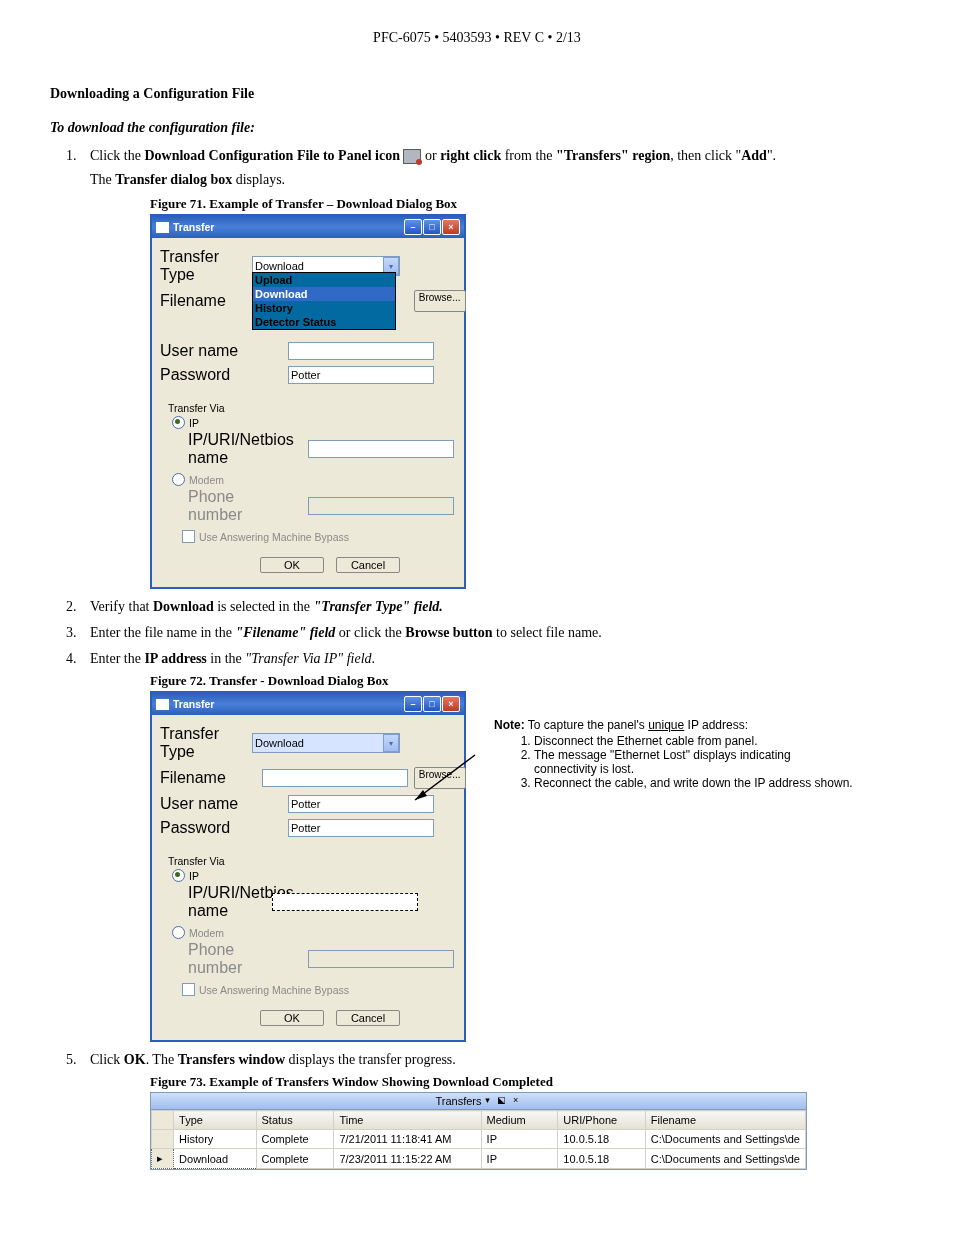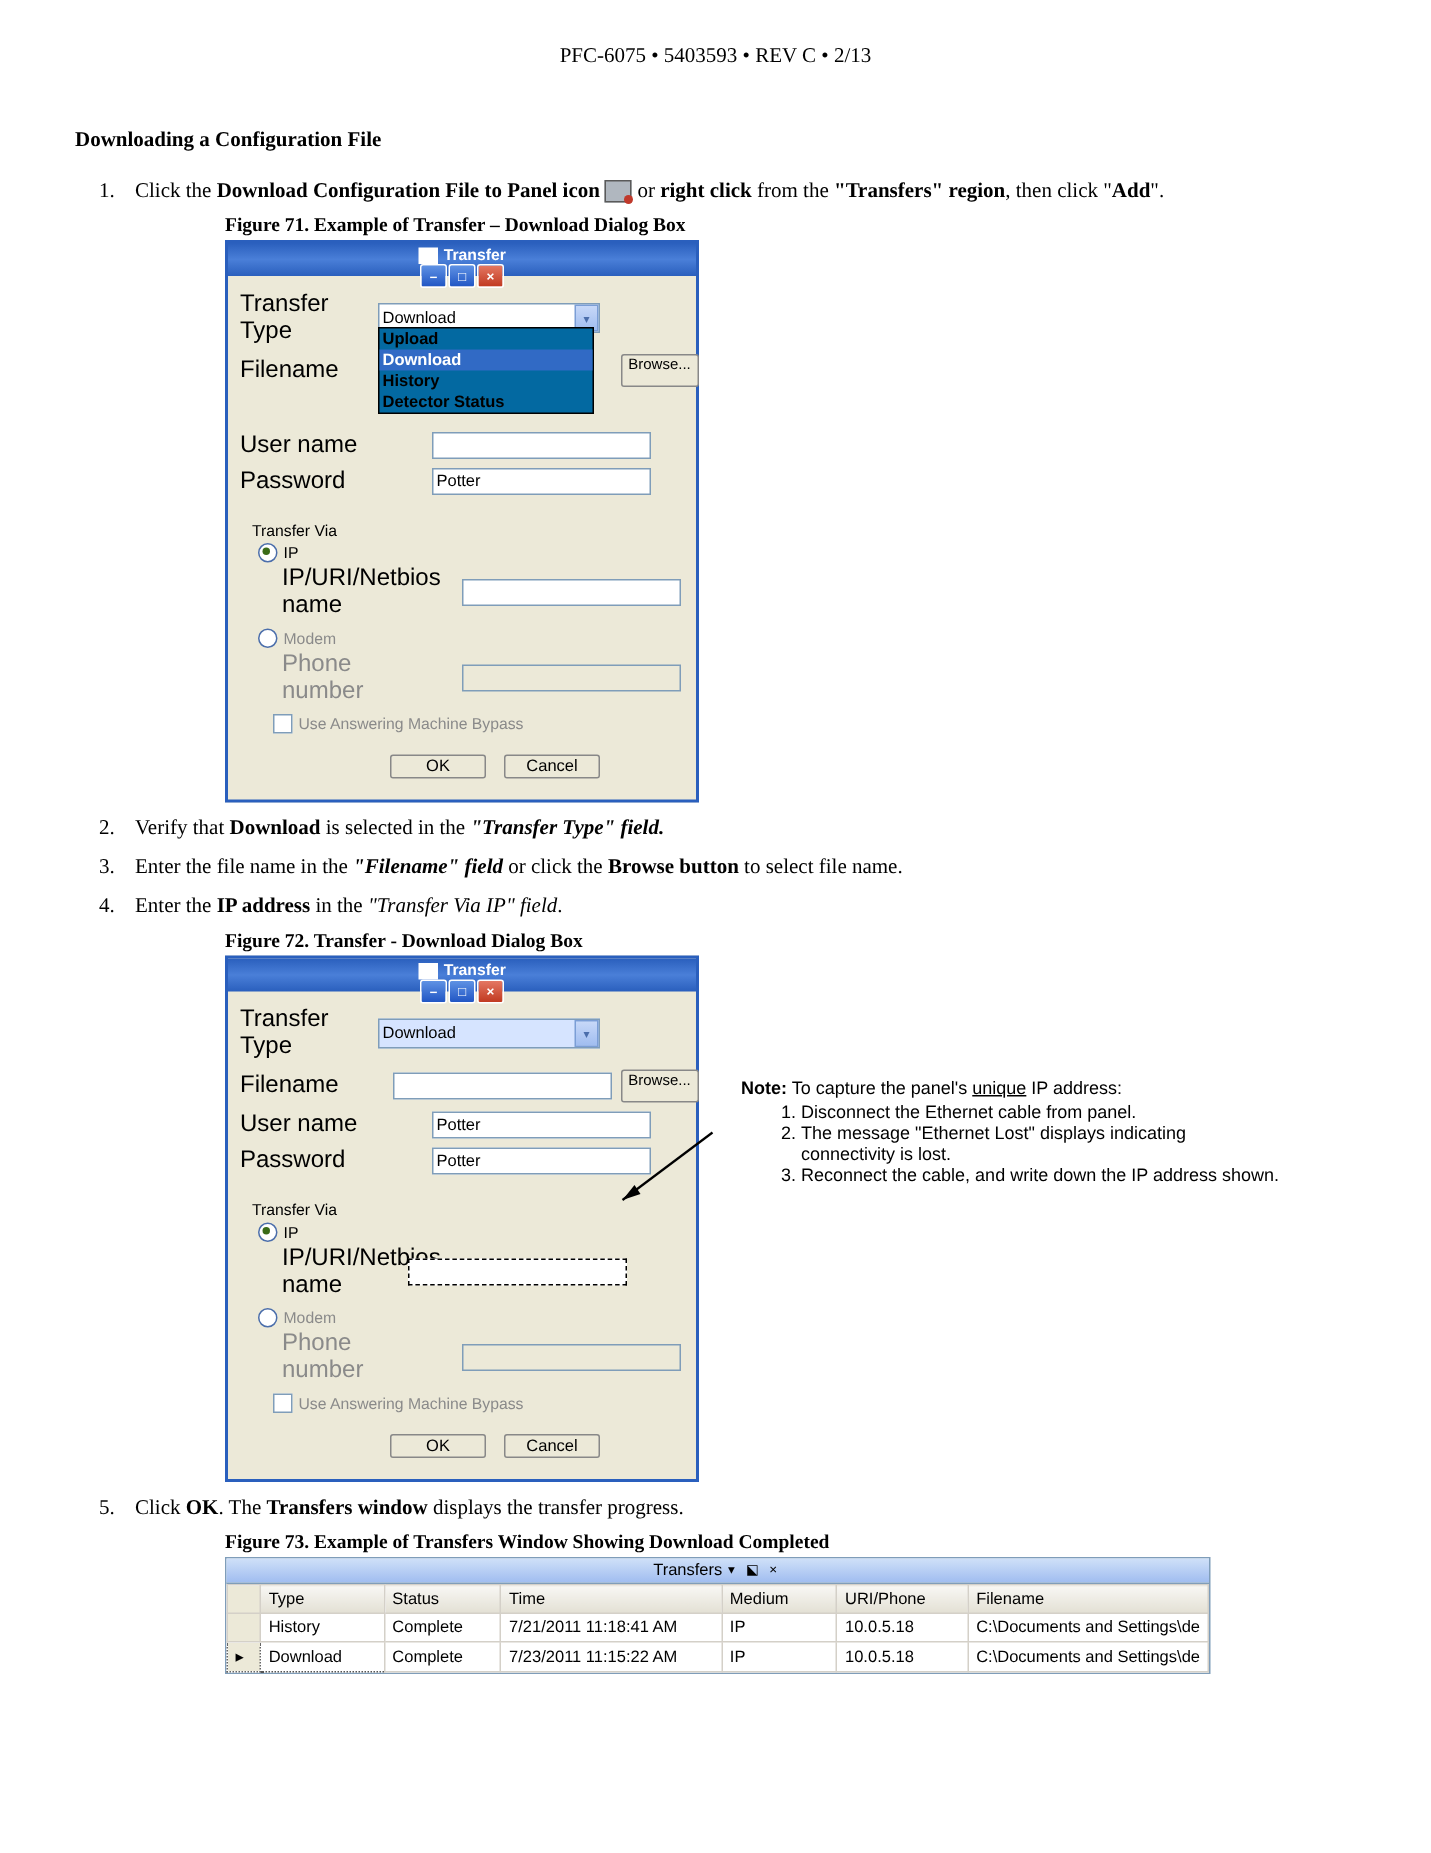--- a/index.html
+++ b/index.html
@@ -55,21 +55,20 @@
   }
   .titlebar {
     background: linear-gradient(to bottom, #2a5fbd, #4a7fd8 50%, #2a5fbd);
     color: #fff;
     font-weight: bold;
     padding: 2px 4px;
     display: flex;
     align-items: center;
     justify-content: space-between;
     height: 18px;
-    flex-direction: column;
   }
   .titlebar-left {
     display: flex;
     align-items: center;
   }
   .titlebar-icon {
     width: 13px;
     height: 11px;
     background: #fff;
     margin-right: 4px;
@@ -332,24 +331,26 @@
   }
 </style>
 </head>
 <body>
 
 <div class="content-wrap">
 
 <div class="header-text">PFC-6075 • 5403593 • REV C • 2/13</div>
 
 <div class="section-title">Downloading a Configuration File</div>
+<div class="sub-instruction">To download the configuration file:</div>
 
 <ol class="main-list">
   <li>
     <span>Click the </span><b>Download Configuration File to Panel icon </b><span class="computer-icon"></span><span> or </span><b>right click</b><span> from the </span><b>"Transfers" region</b><span>, then click "</span><b>Add</b><span>".</span>
+    <div class="sub-text"><span>The </span><b>Transfer dialog box</b><span> displays.</span></div>
 
     <div class="fig-caption">Figure 71.  Example of Transfer – Download Dialog Box</div>
     
     <div class="dialog" style="position:relative;">
       <div class="titlebar">
         <div class="titlebar-left">
           <span class="titlebar-icon"></span>
           <span>Transfer</span>
         </div>
         <div class="titlebar-btns">

